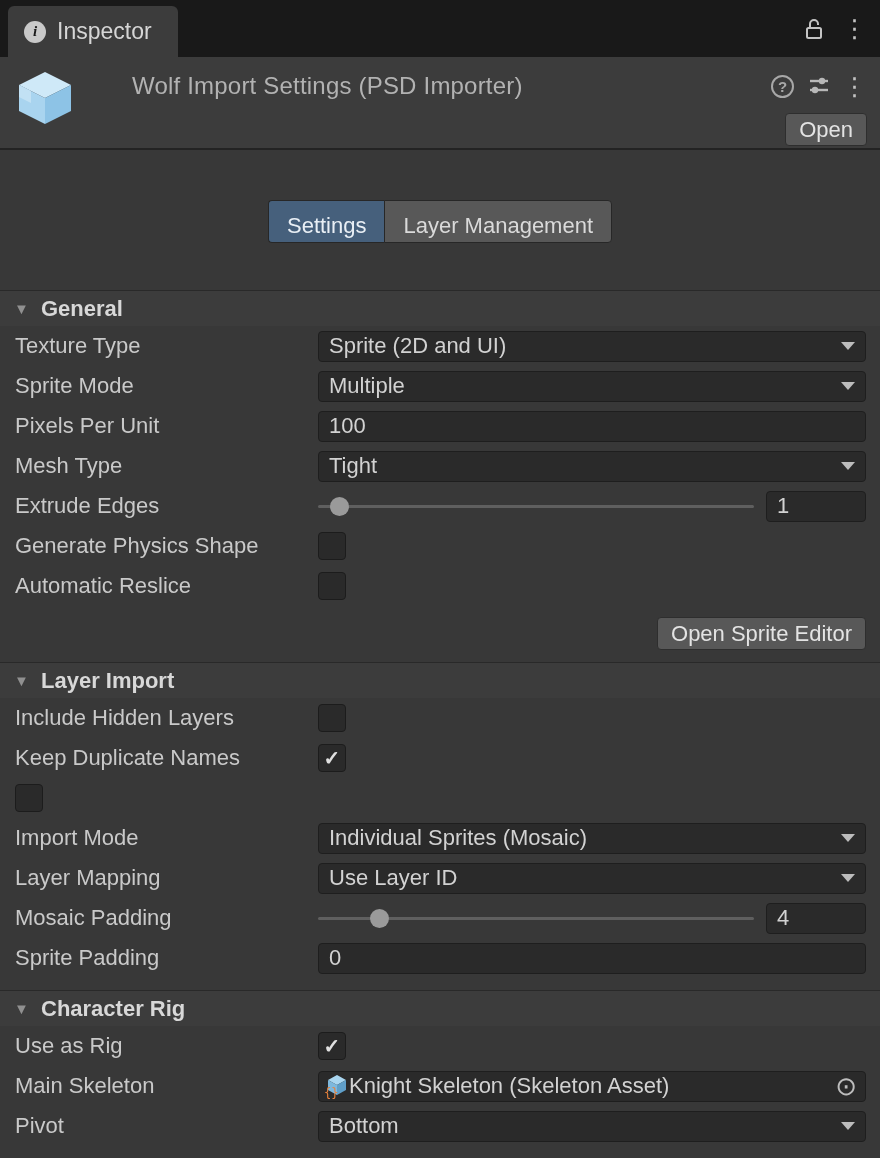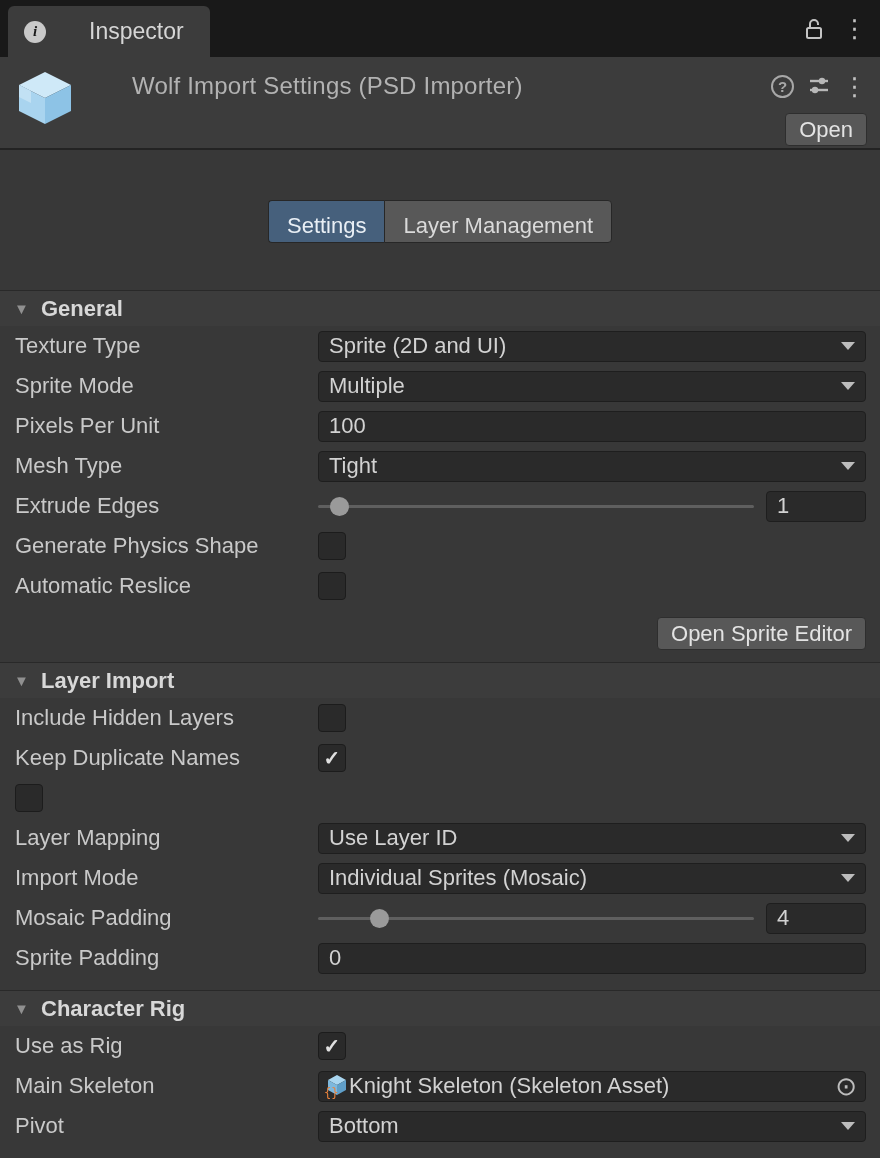--- a/index.html
+++ b/index.html
@@ -23,21 +23,21 @@
     padding: 0 26px 0 16px; border-radius: 6px 6px 0 0;
     cursor: default;
   }
   .info-icon {
     width: 22px; height: 22px; border-radius: 50%;
     background: #c9c9c9; color: #1b1b1b;
     font-weight: bold; font-size: 15px; font-style: italic;
     font-family: "Liberation Serif", serif;
     display: flex; align-items: center; justify-content: center;
   }
-  .tab-inspector .tab-label { font-size: 23px; color: #d6d6d6; margin-left: 32px; }
+  .tab-inspector .tab-label { font-size: 23px; color: #d6d6d6; }
   .titlebar-right {
     align-self: center; display: flex; align-items: center;
     gap: 17px; padding-right: 13px; height: 57px;
   }
   .kebab { font-size: 25px; color: #c2c2c2; line-height: 1; cursor: pointer; }
   .lock-icon { display: flex; cursor: pointer; }
   
   .header {
     height: 93px; background: #3c3c3c;
     border-bottom: 2px solid #232323;
@@ -267,31 +267,31 @@
     </div>
   </div>
 
   <div class="row">
     <div class="checkbox">
       
     </div>
   </div>
 
   <div class="row">
+    <span class="label">Import Mode</span>
+    <div class="dropdown">
+      <span>Individual Sprites (Mosaic)</span>
+      <span class="dd-arrow"></span>
+    </div>
+  </div>
+
+  <div class="row">
     <span class="label">Layer Mapping</span>
     <div class="dropdown">
       <span>Use Layer ID</span>
-      <span class="dd-arrow"></span>
-    </div>
-  </div>
-
-  <div class="row">
-    <span class="label">Import Mode</span>
-    <div class="dropdown">
-      <span>Individual Sprites (Mosaic)</span>
       <span class="dd-arrow"></span>
     </div>
   </div>
 
   <div class="row">
     <span class="label">Mosaic Padding</span>
     <div class="slider-group">
       <div class="slider">
         <div class="slider-track"></div>
         <div class="slider-handle" style="left:52px"></div>

